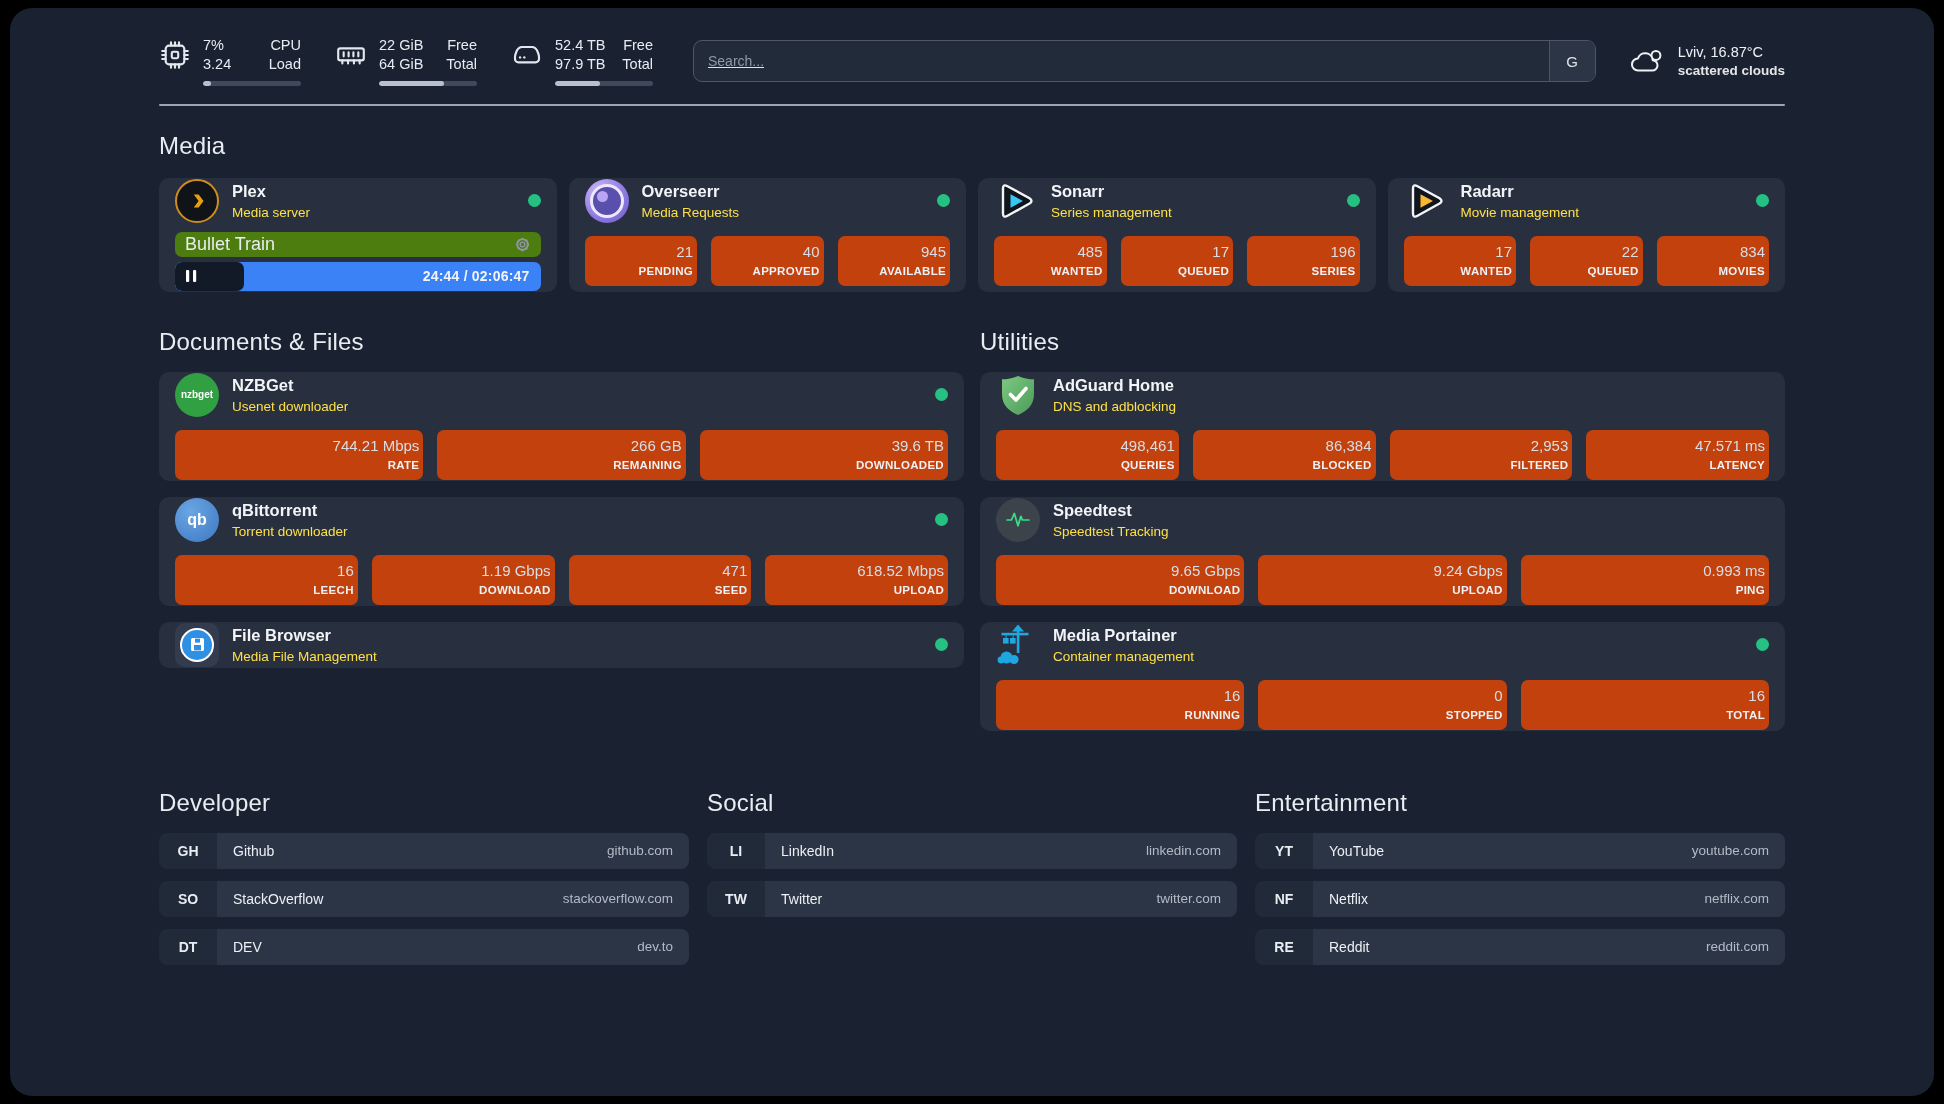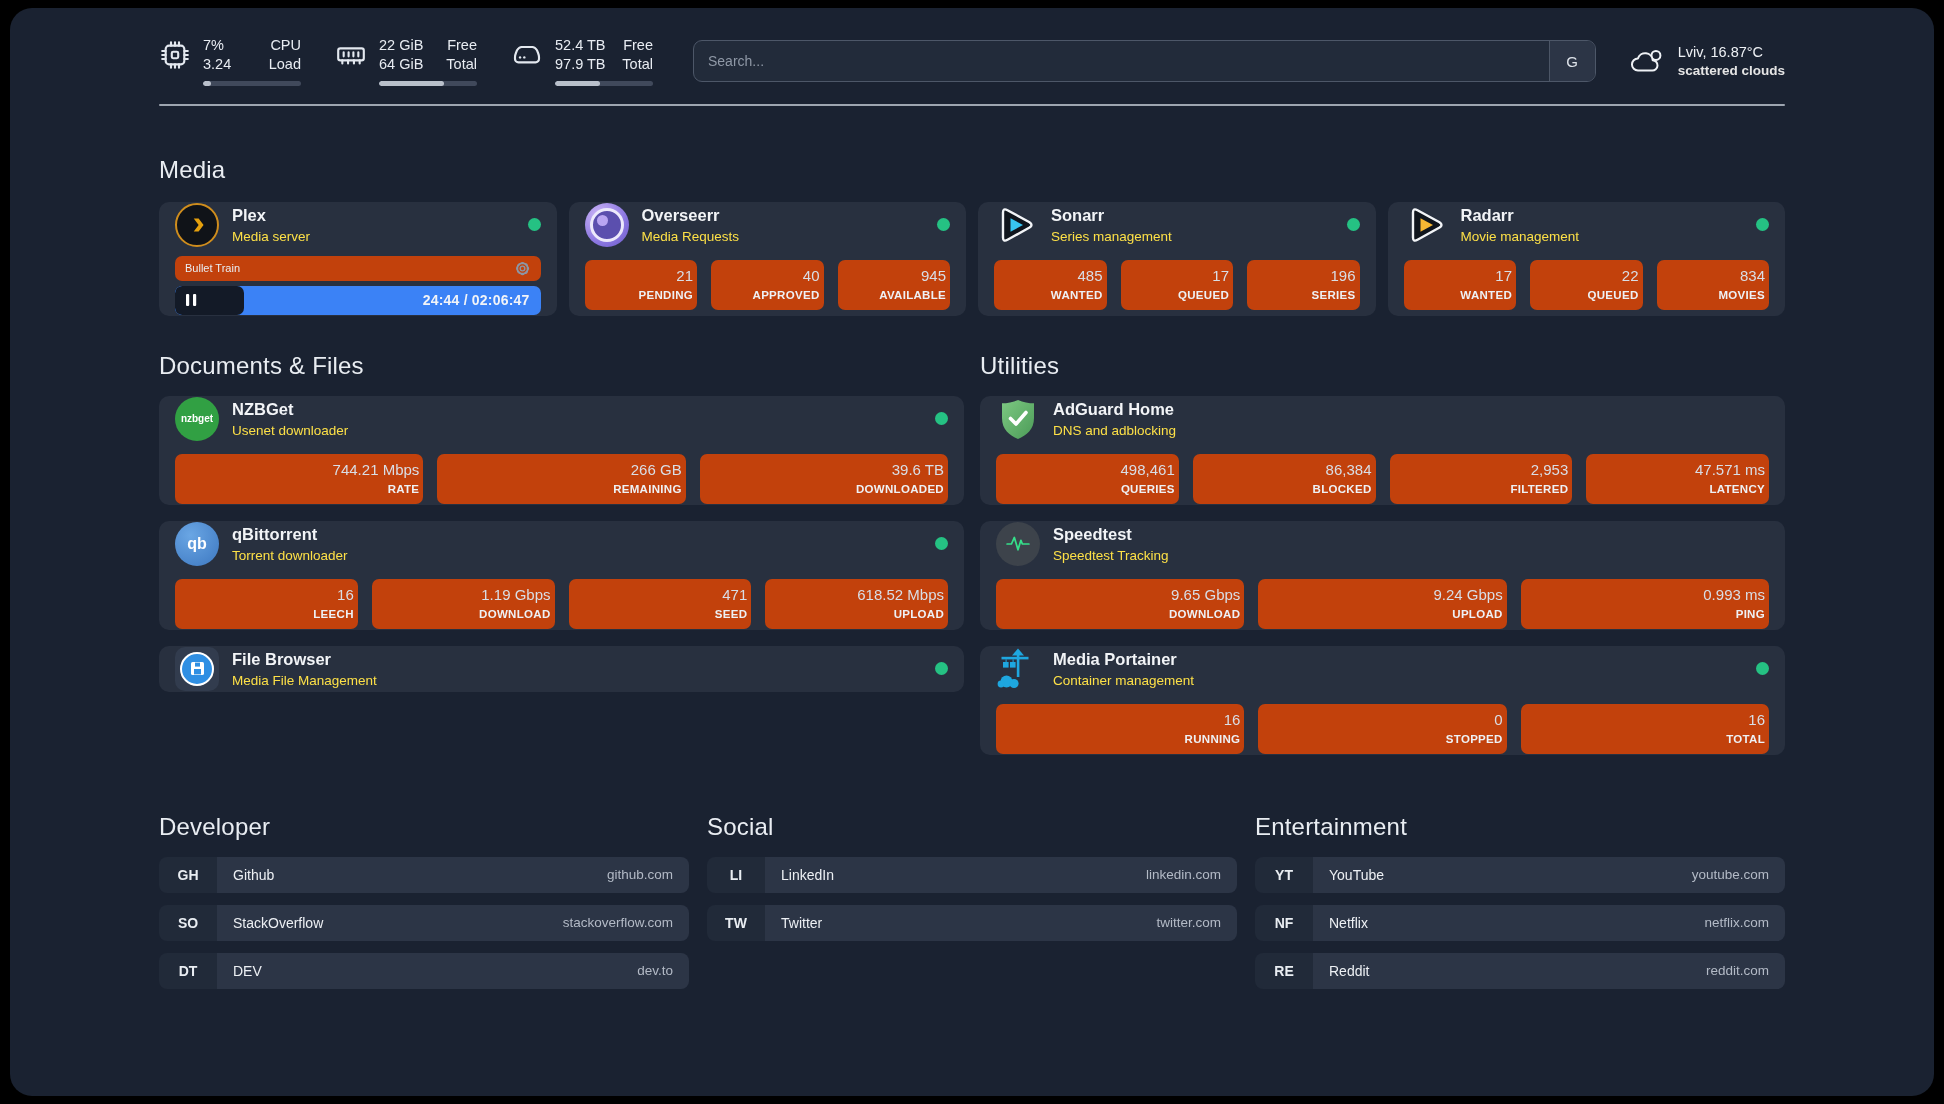--- a/index.html
+++ b/index.html
@@ -19,32 +19,32 @@
   .stats{display:flex;gap:34px;align-items:flex-start;}
   .sg{display:flex;flex-direction:column;}
   .sg-top{display:flex;align-items:center;gap:12px;}
   .sg-icon{width:32px;height:32px;flex:0 0 auto;color:#e3e8ef;}
   .nums,.labs{display:flex;flex-direction:column;font-size:14.5px;line-height:19px;color:#e8ecf2;}
   .nums{min-width:52px;}
   .labs{min-width:34px;text-align:right;}
   .sg-bar{height:5px;border-radius:3px;background:#40495b;margin:7px 0 0 44px;width:98px;overflow:hidden;}
   .sg-fill{height:100%;background:#b9c0cb;border-radius:3px;}
   .search{flex:1;display:flex;margin:0 32px 0 40px;height:40px;border:1px solid #4d5768;border-radius:9px;background:#222b3a;overflow:hidden;align-items:stretch;}
-  .search input{flex:1;background:transparent;border:none;outline:none;color:#dfe4ea;font-size:14px;padding:0 14px;font-family:inherit;}
+  .search input{flex:1;background:transparent;border:none;outline:none;color:#dfe4ea;font-size:14px;padding:0 14px;font-family:inherit;text-decoration:underline;}
   .search input::placeholder{color:#8f98a6;}
   .g-btn{width:46px;border:none;border-left:1px solid #4c5666;background:#2c3546;color:#dfe4ea;font-size:15px;cursor:pointer;font-family:inherit;}
   .weather{display:flex;align-items:center;gap:12px;}
   .weather-icon{width:38px;height:30px;color:#eef1f5;}
   .w-line1{font-size:14.5px;color:#eef1f5;line-height:19px;}
   .w-line2{font-size:13.5px;color:#e5e5e5;line-height:18px;font-weight:bold;}
   .divider{height:1.5px;background:rgba(214,221,231,0.7);margin-top:18px;border-radius:1px;}
 
   
   h2.sec{font-size:24px;font-weight:500;color:#e9edf2;margin:0;letter-spacing:.2px;}
-  .media-sec h2{margin-top:50px;}
+  .media-sec h2{margin-top:26px;}
   .row4{display:grid;grid-template-columns:repeat(4,1fr);gap:12px;margin-top:18px;}
   .card{background:#28303f;border-radius:10px;padding:1px 16px;position:relative;box-sizing:border-box;}
   .chead{display:flex;align-items:center;gap:13px;}
   .ctitles{display:flex;flex-direction:column;}
   .ctitle{font-size:16.5px;font-weight:600;color:#f2f4f7;line-height:21px;}
   .csub{font-size:13.5px;color:#fde047;line-height:17px;margin-top:2px;}
   .dot{width:13px;height:13px;border-radius:50%;background:#25c183;margin-left:auto;flex:0 0 auto;}
   .stats-row{display:grid;gap:14px;margin-top:13px;}
   .cols3{grid-template-columns:repeat(3,1fr);}
   .cols4{grid-template-columns:repeat(4,1fr);}
@@ -60,21 +60,21 @@
   .ovsr-pupil{position:absolute;left:4px;top:4px;width:11px;height:11px;border-radius:50%;background:#b9a5f2;}
   .round-badge{width:44px;height:44px;border-radius:50%;display:flex;align-items:center;justify-content:center;color:#fff;}
   .nzb{background:#31a043;font-size:10px;font-weight:700;}
   .qb{background:radial-gradient(circle at 35% 30%,#6aa6e4,#3d78c1);font-size:16px;font-weight:700;}
   .spd{background:#3d434b;}
   .fb-tile{width:44px;height:44px;border-radius:10px;background:#323c4e;display:flex;align-items:center;justify-content:center;}
   .fb-circle{width:34px;height:34px;border-radius:50%;background:#2f8fe3;border:2.5px solid #fff;box-sizing:border-box;display:flex;align-items:center;justify-content:center;}
 
   
   .player{margin-top:9px;display:flex;flex-direction:column;gap:5px;}
-  .p-row1{height:25px;background:#c2410c;border-radius:7px;display:flex;align-items:center;padding:0 10px;font-size:11px;color:#e9edf2;}
+  .p-row1{height:25px;background:#4d7c0f;border-radius:7px;display:flex;align-items:center;padding:0 10px;font-size:18px;color:#e9edf2;}
   .gear{margin-left:auto;width:17px;height:17px;color:#8d96a5;cursor:pointer;}
   .p-row2{height:29px;background:#3b82f6;border-radius:7px;position:relative;overflow:hidden;}
   .p-fill{position:absolute;left:0;top:0;bottom:0;background:#131a27;border-radius:7px;display:flex;align-items:center;padding-left:11px;box-sizing:border-box;}
   .p-time{position:absolute;right:11px;top:50%;transform:translateY(-50%);font-size:14px;font-weight:700;color:#f2f4f8;letter-spacing:.2px;}
 
   
   .two-col{display:grid;grid-template-columns:1fr 1fr;gap:0 16px;margin-top:36px;align-items:start;}
   .col h2{margin-bottom:12px;}
   .col .card{margin-top:16px;}
 

